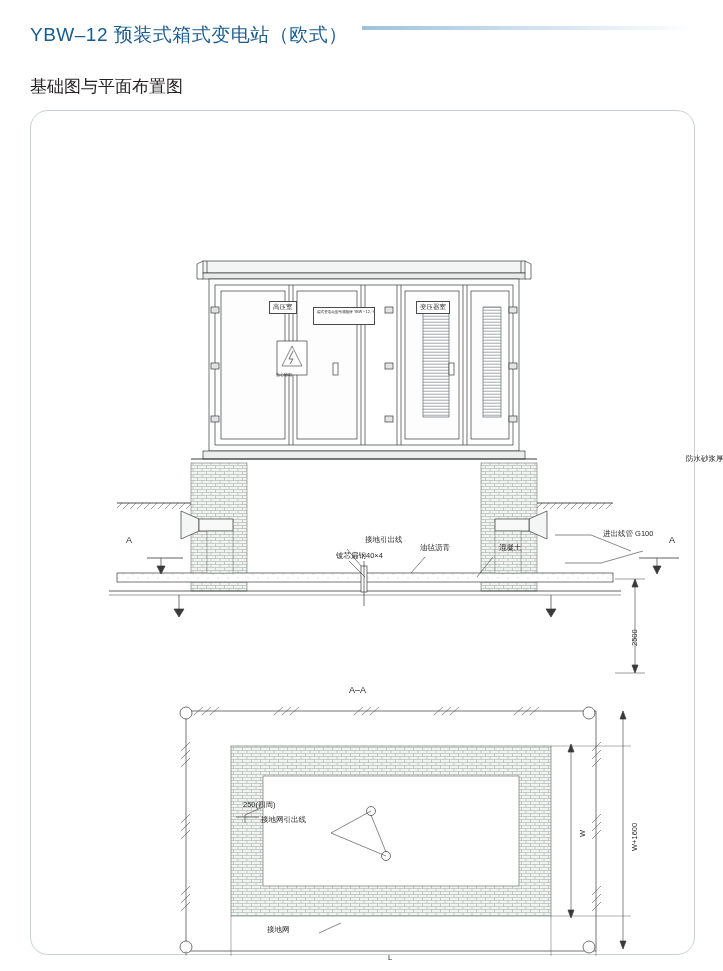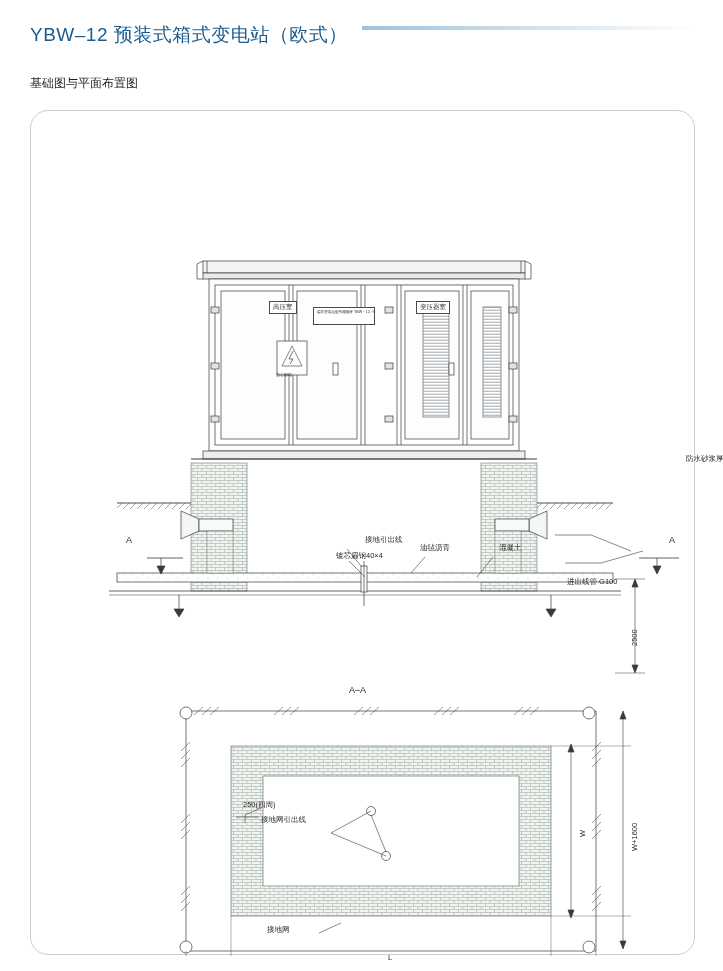--- a/index.html
+++ b/index.html
@@ -41,21 +41,21 @@
     flex: 1;
     height: 4px;
     margin-left: 14px;
     margin-top: 4px;
     background: linear-gradient(to right, #9fc2db, #ffffff);
   }
   .subtitle {
     position: absolute;
     left: 30px;
     top: 75px;
-    font-size: 12px;
+    font-size: 17px;
     color: #231f20;
   }
 
   
   .frame {
     position: absolute;
     left: 30px;
     top: 110px;
     width: 665px;
     height: 845px;
@@ -286,21 +286,21 @@
     <div class="boxlbl" style="left:385px; top:190px;">变压器室</div>
     <div class="boxlbl vsm" style="left:282px; top:196px; width:54px; height:14px; line-height:6px; font-size:3.6px; overflow:hidden; text-align:center;">箱式变电站型号规格牌
 YBW－12／630KVA</div>
     <div class="lbl vsm" style="left:245px; top:262px; font-size:4px;">当心触电</div>
 
     <div class="lbl" style="left:655px; top:344px;">防水砂浆厚20</div>
     <div class="lbl" style="left:306px; top:425px;margin-left:28px;">接地引出线</div>
     <div class="lbl" style="left:305px; top:441px;">镀芯扁钢40×4</div>
     <div class="lbl" style="left:389px; top:433px;">油毡沥青</div>
     <div class="lbl" style="left:468px; top:433px;">混凝土</div>
-    <div class="lbl" style="left:536px; top:419px;margin-top:48px;">进出线管 G100</div>
+    <div class="lbl" style="left:572px; top:419px;">进出线管 G100</div>
     <div class="lbl rot" style="left:600px; top:535px;">2500</div>
 
     <div class="lbl md" style="left:95px; top:425px;">A</div>
     <div class="lbl md" style="left:638px; top:425px;">A</div>
 
     <div class="lbl md" style="left:318px; top:575px;">A–A</div>
     <div class="lbl" style="left:212px; top:690px;">250(四周)</div>
     <div class="lbl" style="left:230px; top:705px;">接地网引出线</div>
     <div class="lbl" style="left:236px; top:815px;">接地网</div>
     <div class="lbl rot" style="left:548px; top:726px;">W</div>

